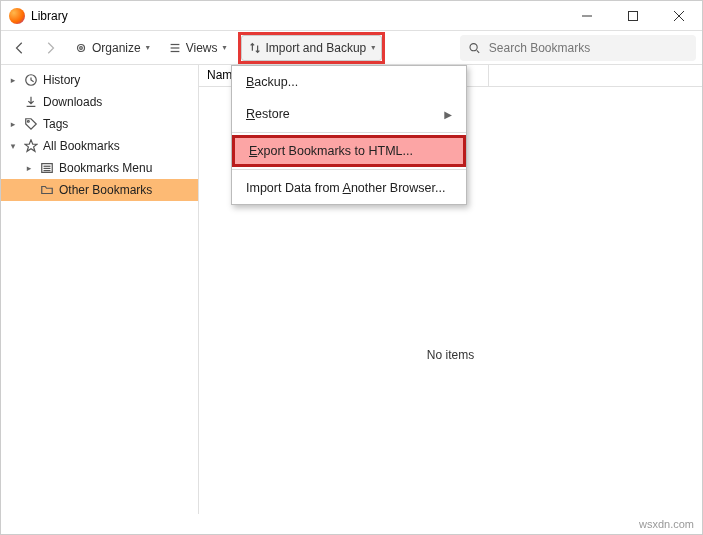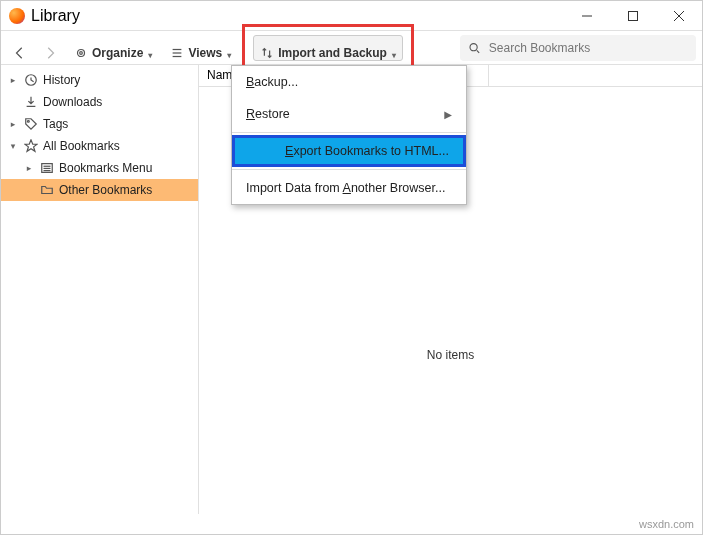--- a/index.html
+++ b/index.html
@@ -1,32 +1,32 @@
 <!DOCTYPE html>
 <html><head>
 <meta charset="utf-8">
 <style>
 * { box-sizing: border-box; font-family: "Segoe UI", Arial, sans-serif; }
 body { margin: 0; background: #fff; width: 703px; height: 535px; overflow: hidden; position: relative; border: 1px solid #ccc; }
 
 
 .titlebar { height: 30px; display: flex; align-items: center; padding: 0 0 0 8px; border-bottom: 1px solid #e0e0e0; }
 .titlebar .icon { width: 16px; height: 16px; border-radius: 50%; background: radial-gradient(circle at 30% 30%, #ffb84d, #ff6a00 60%, #9c27b0 100%); margin-right: 6px; }
-.titlebar .title { font-size: 16px; flex: 1; }
+.titlebar .title { font-size: 12px; flex: 1; }
 .winbtns { display: flex; }
 .winbtn { width: 46px; height: 30px; display: flex; align-items: center; justify-content: center; font-size: 12px; color: #333; }
 .winbtn svg { width: 10px; height: 10px; stroke: #333; stroke-width: 1; fill: none; }
 
 
 .toolbar { height: 34px; display: flex; align-items: center; padding: 0 6px; gap: 4px; border-bottom: 1px solid #e0e0e0; position: relative; }
-.tb-btn { height: 26px; display: inline-flex; align-items: flex-end; padding: 0 6px; font-size: 12px; color: #333; border: 1px solid transparent; border-radius: 3px; gap: 4px; font-weight: bold; }
+.tb-btn { height: 26px; display: inline-flex; align-items: center; padding: 0 6px; font-size: 12px; color: #333; border: 1px solid transparent; border-radius: 3px; gap: 4px; }
 .tb-btn.icononly { padding: 0 5px; }
 .tb-btn .chev { font-size: 8px; color: #666; margin-left: 1px; }
 .tb-btn.active { background: #f3f3f3; border-color: #ccc; }
-.highlight-outer { border: 3px solid #e53935; padding: 8px; display: inline-flex; }
+.highlight-outer { border: 3px solid #e53935; padding: 0; display: inline-flex; }
 .search { margin-left: auto; width: 236px; height: 26px; background: #f3f3f3; border-radius: 4px; display: flex; align-items: center; padding: 0 8px; gap: 6px; }
 .search input { border: none; background: transparent; outline: none; font-size: 12px; width: 100%; color: #14532d; }
 
 
 .body { display: flex; height: calc(100% - 30px - 34px - 20px); }
 .sidebar { width: 198px; border-right: 1px solid #e0e0e0; padding-top: 4px; overflow: hidden; }
 .tree-item { display: flex; align-items: center; height: 22px; font-size: 12px; color: #222; padding-left: 6px; gap: 4px; }
 .tree-item .tw { width: 12px; text-align: center; color: #666; font-size: 9px; }
 .tree-item .ic { width: 16px; height: 16px; display: flex; align-items: center; justify-content: center; }
 .tree-item.depth1 { padding-left: 22px; }
@@ -37,21 +37,21 @@
 .cols { height: 22px; display: flex; border-bottom: 1px solid #e0e0e0; }
 .col { font-size: 12px; padding: 3px 8px 0; border-right: 1px solid #e0e0e0; }
 .col.name { width: 290px; }
 .col.loc { flex: 1; }
 .list-area { flex: 1; display: flex; align-items: center; justify-content: center; }
 .noitems { font-size: 12px; color: #333; margin-top: 108px; }
 
 
 .dropdown { position: absolute; left: 230px; top: 64px; width: 236px; background: #fff; border: 1px solid #bbb; box-shadow: 2px 3px 6px rgba(0,0,0,0.25); z-index: 10; }
 .dd-item { height: 32px; display: flex; align-items: center; justify-content: space-between; padding: 0 14px; font-size: 12.5px; color: #222; }
-.dd-item.sel { border: 3px solid #1d4ed8; background: #0ea5e9; justify-content: flex-end; }
+.dd-item.sel { border: 3px solid #b91c1c; background: #fca5a5; }
 .dd-sep { height: 1px; background: #ddd; margin: 2px 0; }
 .dd-item .arr { font-size: 10px; color: #666; }
 
 .watermark { position: absolute; bottom: 4px; right: 8px; font-size: 11px; color: #999; }
 u { text-decoration: underline; }
 
 svg.ic-svg { width: 14px; height: 14px; stroke: #555; stroke-width: 1.4; fill: none; }
 </style>
 </head>
 <body>

